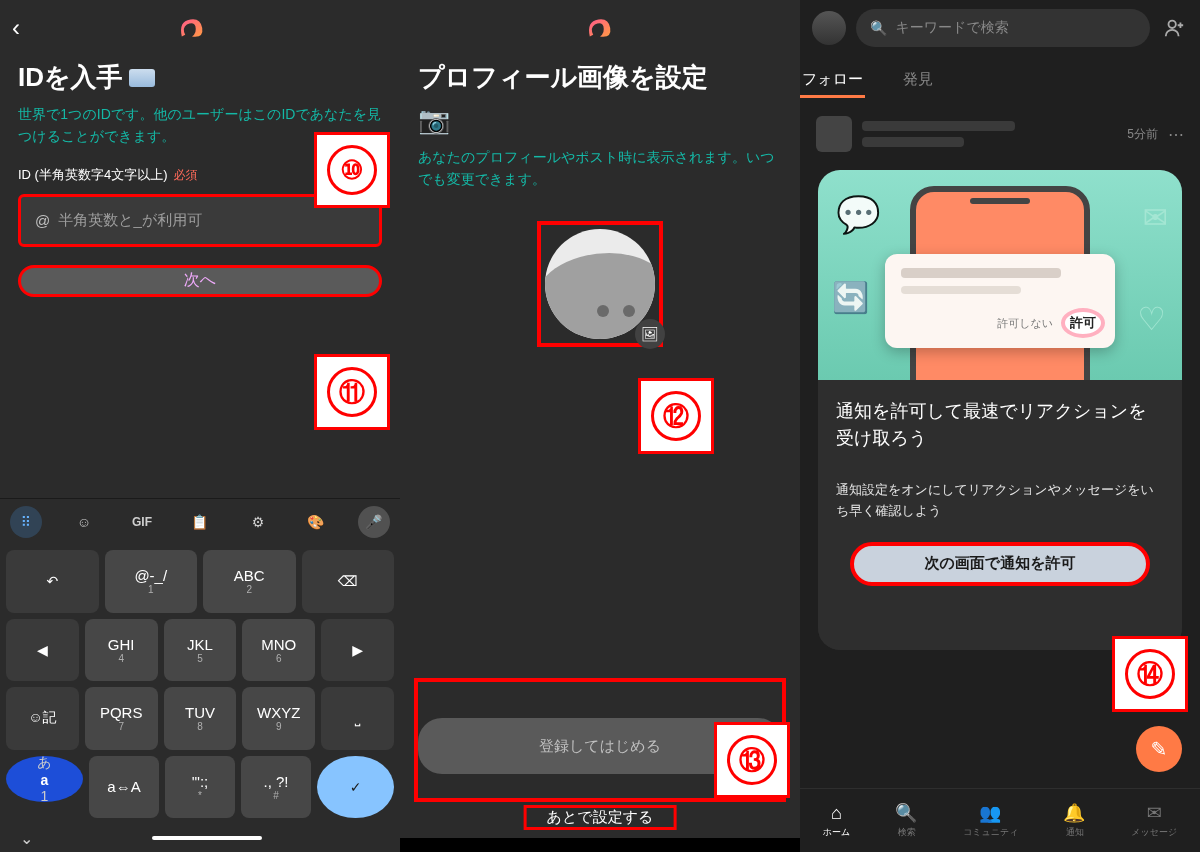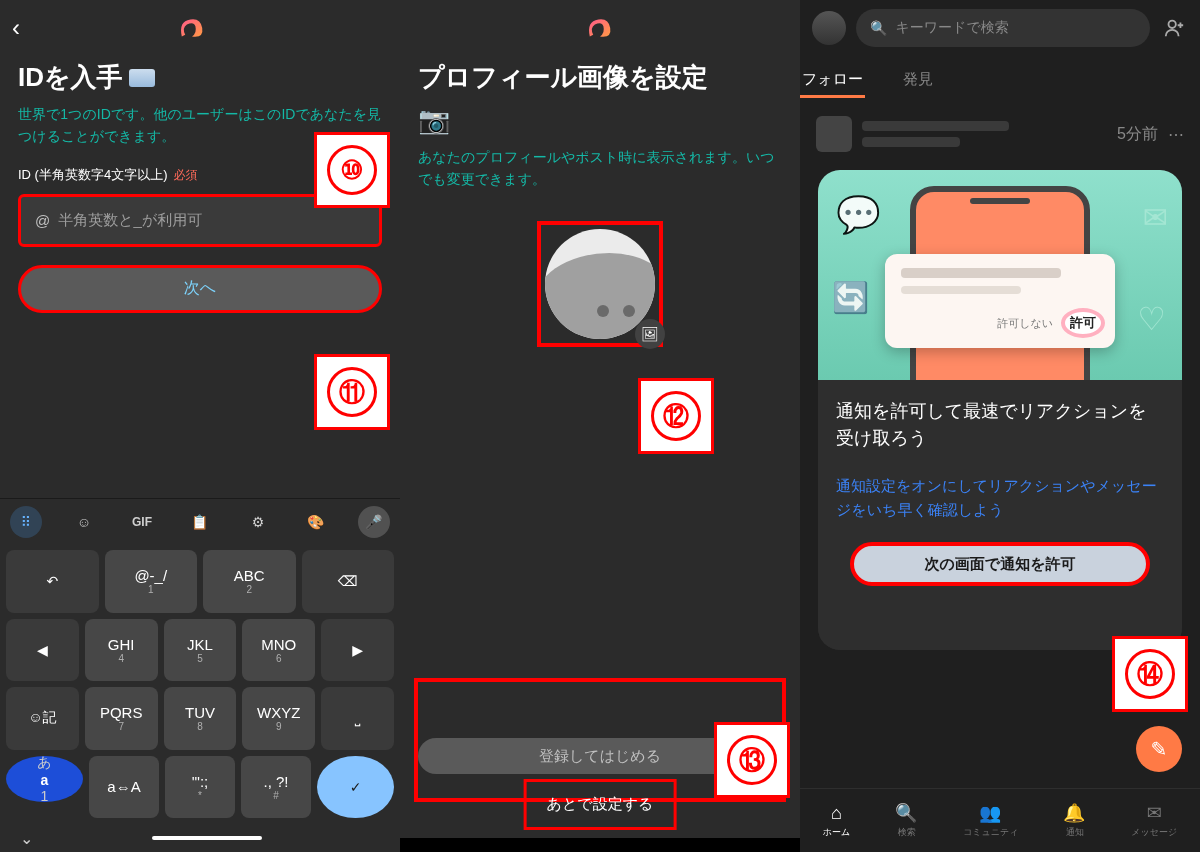--- a/index.html
+++ b/index.html
@@ -13,21 +13,21 @@
   .header{height:56px;display:flex;align-items:center;padding:0 12px;gap:8px;position:relative}
   .swirl{width:34px;height:34px}
   .swirl svg{width:100%;height:100%}
   .back{color:#fff;font-size:24px;cursor:pointer}
   .title{color:#fff;font-size:26px;font-weight:700;padding:4px 18px;display:flex;align-items:center;gap:6px}
   .sub{color:#14b8a6;font-size:14px;line-height:1.6;padding:4px 18px 0}
   .idlabel{color:#fff;font-size:13px;padding:18px 18px 6px}
   .req{color:#ff6a5a;font-size:12px;margin-left:6px}
   .idbox{margin:4px 18px 0;border:3px solid #ff0000;background:#3a3a3a;border-radius:6px;display:flex;align-items:center;padding:14px 14px;color:#9d9d9d;font-size:15px}
   .at{color:#bfbfbf;margin-right:8px}
-  .nextbtn{margin:18px 18px 0;height:48px;border:3px solid #ff0000;background:#5a5a5a;border-radius:26px;display:flex;align-items:center;justify-content:center;color:#7dd3fc;font-size:16px}
+  .nextbtn{margin:18px 18px 0;height:32px;border:3px solid #ff0000;background:#5a5a5a;border-radius:26px;display:flex;align-items:center;justify-content:center;color:#f0abfc;font-size:16px}
 
   
   .anno{position:absolute;background:#fff;border:3px solid #ff0000;display:flex;align-items:center;justify-content:center;color:#ff0000;font-weight:700;font-family:Arial,sans-serif}
   .anno span{display:flex;align-items:center;justify-content:center;width:50px;height:50px;border:3px solid #ff0000;border-radius:50%;font-size:26px}
 
   
   .kbd{position:absolute;bottom:0;left:0;right:0;height:354px;background:#2b2b2b;display:flex;flex-direction:column}
   .kbd-top{height:46px;display:flex;align-items:center;justify-content:space-between;padding:0 10px;border-top:1px solid #1a1a1a}
   .ki{width:32px;height:32px;border-radius:50%;display:flex;align-items:center;justify-content:center;color:#d0d0d0;font-size:14px}
   .ki.blue{background:#4da3ff33;color:#66b3ff}
@@ -42,53 +42,53 @@
   .key.blue{background:#87c4ff;color:#1a1a1a;border-radius:50%}
   .key.lang{background:#1d4ed8;border-radius:50%;color:#ccc}
 
   
   .avwrap{position:relative;width:126px;height:126px;margin:30px auto 0;border:4px solid #ff0000;padding:4px}
   .avatar{width:100%;height:100%;border-radius:50%;background:#ebebeb;position:relative;overflow:hidden}
   .avblob{position:absolute;bottom:-10px;left:-12px;width:140px;height:96px;background:#a0a0a0;border-radius:60% 50% 0 0}
   .aveye{position:absolute;width:12px;height:12px;background:#6a6a6a;border-radius:50%;bottom:22px}
   .aveye.l{left:52px}.aveye.r{left:78px}
   .avplus{position:absolute;bottom:-6px;right:-6px;width:30px;height:30px;background:#414141;border-radius:50%;display:flex;align-items:center;justify-content:center;color:#fff;font-size:14px}
-  .regbtn{position:absolute;bottom:78px;left:18px;right:18px;height:36px;background:#5a5a5a;border-radius:24px;display:flex;align-items:center;justify-content:center;color:#bfbfbf;font-size:15px}
-  .later{position:absolute;bottom:22px;left:50%;transform:translateX(-50%);color:#fff;font-size:15px;border:3px solid #ff0000;padding:13px 20px;background:transparent}
+  .regbtn{position:absolute;bottom:78px;left:18px;right:18px;height:56px;background:#5a5a5a;border-radius:24px;display:flex;align-items:center;justify-content:center;color:#bfbfbf;font-size:15px}
+  .later{position:absolute;bottom:22px;left:50%;transform:translateX(-50%);color:#fff;font-size:15px;border:3px solid #ff0000;padding:0 20px;background:transparent}
   .blackbar{position:absolute;bottom:0;left:0;right:0;height:14px;background:#000}
 
   
   .search{flex:1;height:38px;background:#333;border-radius:20px;display:flex;align-items:center;padding:0 14px;color:#888;font-size:14px;gap:8px}
   .p3 .header{gap:10px}
   .avcirc{width:34px;height:34px;border-radius:50%;background:linear-gradient(#555,#333)}
   .addp{width:28px;height:28px;display:flex;align-items:center;justify-content:center;color:#aaa}
   .tabs{display:flex;gap:36px;justify-content:flex-start;padding:8px 0}
   .tab{color:#888;font-size:15px;padding:6px 2px}
   .tab.act{color:#fff;border-bottom:3px solid #ff7a45}
   .feedrow{display:flex;align-items:center;padding:10px 16px;gap:10px}
   .fav{width:36px;height:36px;background:#444;border-radius:6px}
   .fblur{flex:1;display:flex;flex-direction:column;gap:6px}
   .fblur div{height:10px;background:#3a3a3a;border-radius:4px}
-  .ftime{color:#888;font-size:16px}
+  .ftime{color:#888;font-size:12px}
   .dots{color:#888;font-size:16px}
 
   .card{position:absolute;top:170px;left:18px;right:18px;height:480px;background:#2e2e2e;border-radius:22px;overflow:hidden;display:flex;flex-direction:column}
   .cardimg{height:210px;background:linear-gradient(#8fe0cc,#6bcab0);position:relative;overflow:hidden}
   .phone{position:absolute;top:16px;left:50%;transform:translateX(-50%);width:180px;height:240px;background:#ff8a65;border-radius:24px;border:6px solid #444}
   .phone::before{content:"";position:absolute;top:6px;left:50%;transform:translateX(-50%);width:60px;height:6px;background:#444;border-radius:3px}
   .popup{position:absolute;top:84px;left:50%;transform:translateX(-50%);width:230px;height:94px;background:#fdf6f2;border-radius:12px;box-shadow:0 4px 14px rgba(0,0,0,.25)}
   .popup .line{position:absolute;top:14px;left:16px;width:160px;height:10px;background:#d9cfc8;border-radius:4px}
   .popup .line2{position:absolute;top:32px;left:16px;width:120px;height:8px;background:#e5ddd6;border-radius:4px}
   .popup .btns{position:absolute;bottom:10px;right:10px;display:flex;gap:8px;align-items:center}
   .pbtn{font-size:11px;color:#777}
   .pbtn.allow{color:#222;font-weight:700;font-size:13px;width:44px;height:30px;border-radius:50%;border:4px solid #ffb0c0;display:flex;align-items:center;justify-content:center;background:#fff}
   .bgicon{position:absolute;color:#a8e8d5;opacity:.9}
   .cardbody{flex:1;background:#2e2e2e;padding:18px}
   .cardtitle{color:#fff;font-size:18px;font-weight:400;line-height:1.5}
-  .carddesc{color:#3b82f6;font-size:15px;line-height:1.6;margin-top:22px}
+  .carddesc{color:#e5e5e5;font-size:13px;line-height:1.6;margin-top:28px}
   .cardbtn{margin:20px auto 0;width:300px;height:44px;background:#c9d2dd;border-radius:24px;display:flex;align-items:center;justify-content:center;color:#1a1a1a;font-size:15px;font-weight:600;border:4px solid #ff0000}
 
   .tabbar{position:absolute;bottom:0;left:0;right:0;height:64px;background:#1f1f1f;display:flex;justify-content:space-around;align-items:center;border-top:1px solid #2e2e2e}
   .tb{display:flex;flex-direction:column;align-items:center;gap:2px;color:#777;font-size:9px}
   .tb.act{color:#fff}
   .tbicon{width:22px;height:22px;display:flex;align-items:center;justify-content:center;font-size:18px}
   .fab{position:absolute;bottom:80px;right:18px;width:46px;height:46px;background:#ff7a45;border-radius:50%;display:flex;align-items:center;justify-content:center;color:#fff;font-size:20px}
 
   .id-emoji{display:inline-block;width:26px;height:18px;background:linear-gradient(#cde,#9bd);border-radius:3px;position:relative}
   .cam-emoji{font-size:26px;margin:6px 18px}

